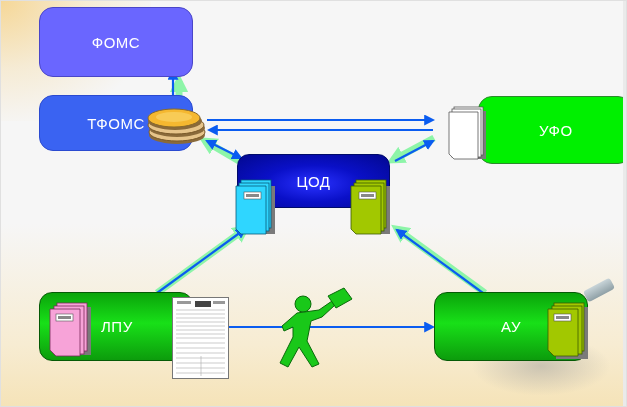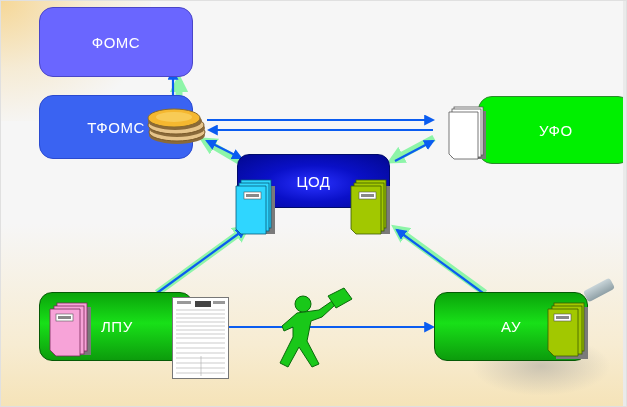--- a/index.html
+++ b/index.html
@@ -6,21 +6,21 @@
   body{width:627px;height:407px;overflow:hidden;background:#fff;font-family:"Liberation Sans",sans-serif;}
   #stage{position:relative;width:627px;height:407px;
     background:linear-gradient(180deg,#f6f6f6 0%,#f6f6f6 55%,#f7ecd2 85%,#f5e3b8 100%);
     border:1px solid #e0e0e0;box-sizing:border-box;overflow:hidden;text-align:center;}
   #stage::before{content:"";position:absolute;left:0;top:0;width:150px;height:120px;
     background:radial-gradient(ellipse at 0% 0%,rgba(245,205,120,.75) 0%,rgba(245,215,150,.35) 40%,rgba(246,246,246,0) 75%);}
   #stage::after{content:"";position:absolute;right:0;top:0;width:3px;height:100%;background:#eaeaea;}
   .node{position:absolute;box-sizing:border-box;border-radius:14px;color:#fff;
     display:flex;align-items:center;justify-content:center;font-size:15px;letter-spacing:.5px;}
   #n-foms{left:38px;top:6px;width:154px;height:70px;background:#6a66ff;border:1px solid #4a46c8;}
-  #n-tfoms{left:38px;top:94px;width:154px;height:64px;background:#3a63f2;border:1px solid #2a4ad0;}
+  #n-tfoms{left:38px;top:94px;width:154px;height:56px;background:#3a63f2;border:1px solid #2a4ad0;}
   #n-ufo{left:433px;top:95px;width:154px;height:68px;background:#00f000;border:1px solid #2b8a2b;}
   #n-cod{left:236px;top:153px;width:153px;height:54px;border-radius:12px;
     background:radial-gradient(ellipse at 50% 55%,#2a32ff 0%,#0a10c8 45%,#020890 100%);border:1px solid #000b6a;}
   #n-lpu{left:38px;top:291px;width:154px;height:69px;border-radius:13px;
     background:linear-gradient(180deg,#0aa40a 0%,#18e018 45%,#0c9c0c 100%);border:1px solid #055a05;}
   #n-au{left:433px;top:291px;width:154px;height:69px;border-radius:13px;
     background:linear-gradient(180deg,#0aa40a 0%,#18e018 45%,#0c9c0c 100%);border:1px solid #055a05;}
   #svg-layer{position:absolute;left:0;top:0;}
   .au-shadow{position:absolute;left:470px;top:345px;width:140px;height:50px;
     background:radial-gradient(ellipse at 50% 40%,rgba(150,150,150,.45) 0%,rgba(200,200,200,0) 70%);}

